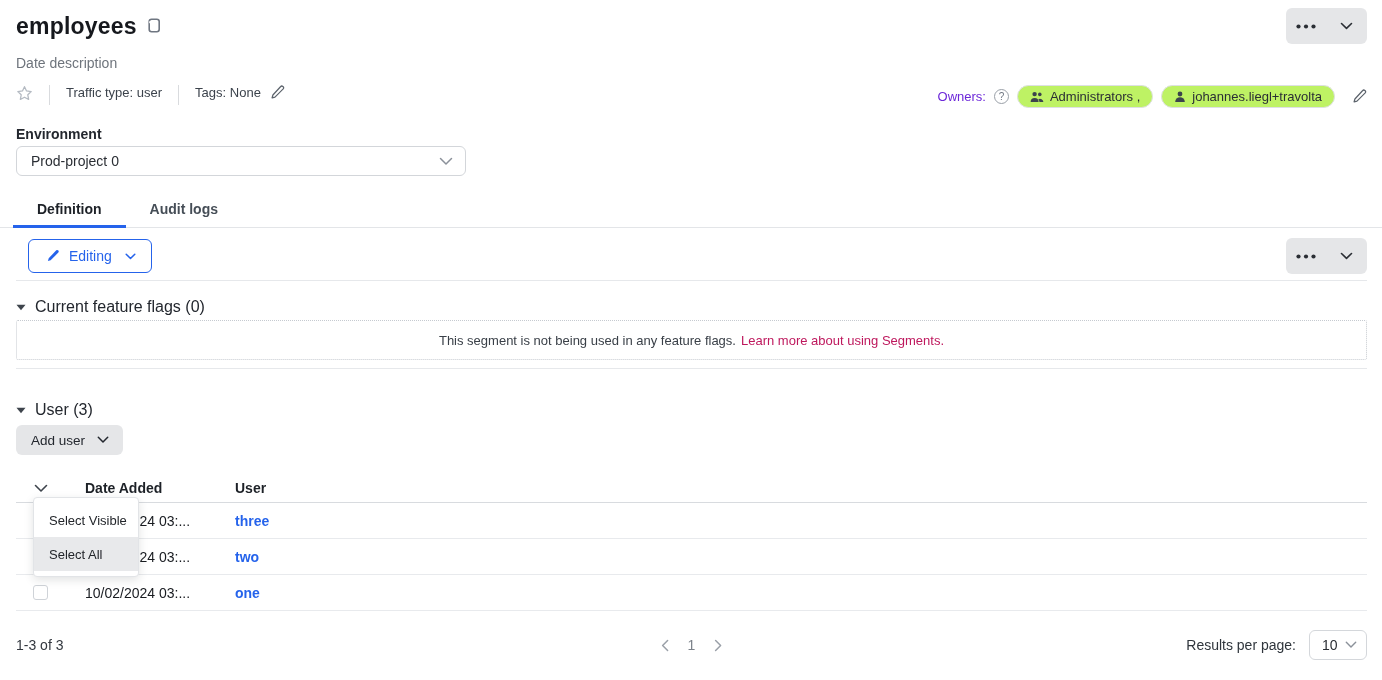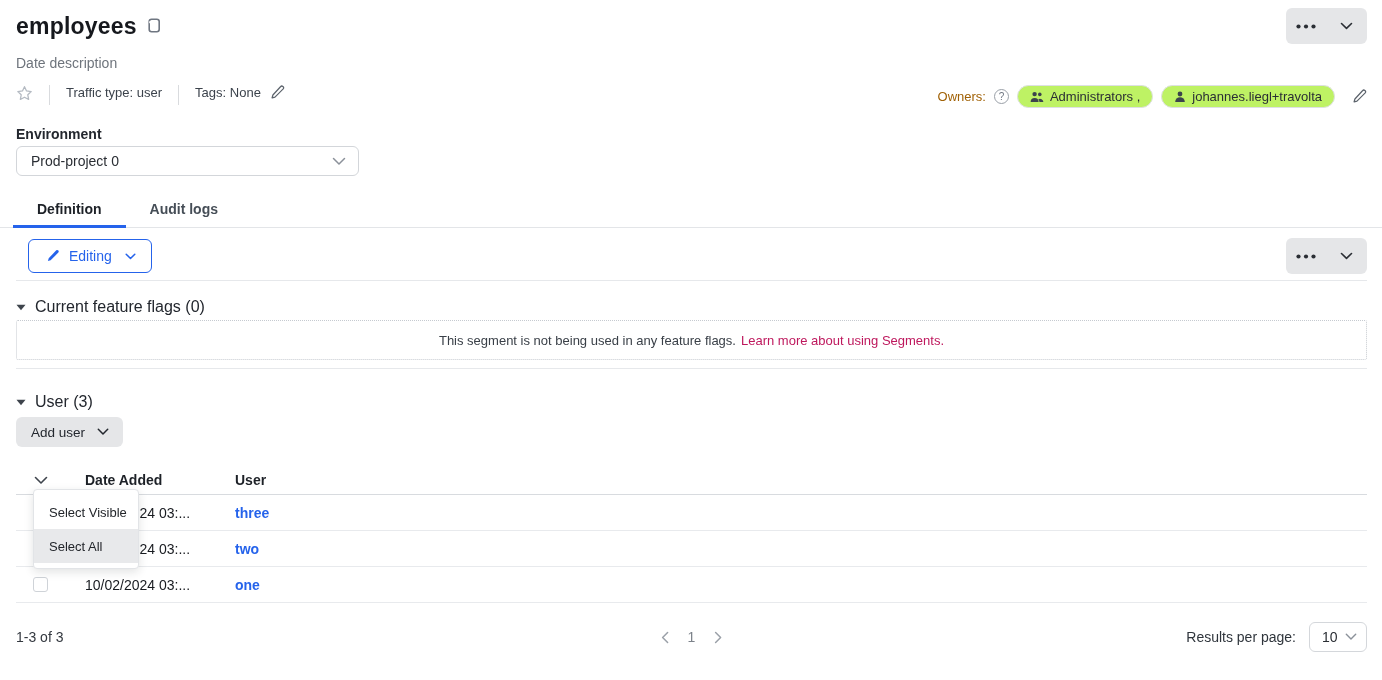--- a/index.html
+++ b/index.html
@@ -26,37 +26,37 @@
 
   .description { margin:11px 16px 0; font-size:14px; color:#6e747c; }
 
   
   .meta-row { display:flex; align-items:flex-start; margin:14px 15px 0 16px; height:21px; font-size:13px; color:#3c434c; }
   .star-btn { color:#b4bac2; background:none; border:none; cursor:pointer; display:flex; }
   .v-divider { width:1px; height:20px; background:#d9dbde; margin:0 16px; }
   .meta-text { color:#3c434c; }
   .edit-icon-btn { background:none; border:none; color:#5b626b; cursor:pointer; margin-left:9px; display:flex; }
   .owners-group { margin-left:auto; display:flex; align-items:center; gap:8px; }
-  .owners-label { color:#a16207; }
+  .owners-label { color:#6d28d9; }
   .help-circle {
     width:15px; height:15px; border:1px solid #9aa0a8; border-radius:50%;
     font-size:10px; color:#6f7681; display:flex; align-items:center; justify-content:center;
   }
   .owner-pill {
     display:flex; align-items:center; gap:6px; height:23px; padding:0 12px;
     background:#bef264; border:1px solid #dee0e3; border-radius:12px;
     font-size:13px; color:#2a2e34; cursor:pointer;
   }
   .owner-pill .pill-icon { color:#3c434c; }
 
   
   .env-block { margin:20px 16px 0; }
   .env-label { font-size:14px; font-weight:700; color:#23272e; margin-bottom:4px; }
   .select-box {
-    width:343px; height:30px; border:1px solid #d3d6da; border-radius:6px;
+    width:450px; height:30px; border:1px solid #d3d6da; border-radius:6px;
     display:flex; align-items:center; padding:0 12px 0 14px;
     font-size:14px; color:#2a2e34; cursor:pointer; background:#fff;
   }
   .select-box .chev { margin-left:auto; color:#8b919a; }
 
   
   .tabs-bar { margin-top:15px; display:flex; border-bottom:1px solid #e3e5e8; padding-left:13px; height:37px; }
   .tab { position:relative; padding:0 24px; display:flex; align-items:center; font-size:14px; font-weight:700; color:#464e57; cursor:pointer; background:none; border:none; }
   .tab.active { color:#1d2127; }
   .tab.active::after { content:""; position:absolute; left:0; right:0; bottom:-1px; height:3px; background:#2563eb; }
@@ -282,21 +282,21 @@
     </button>
     <span>Current feature flags (0)</span>
   </div>
   <div class="dotted-box">
     <span>This segment is not being used in any feature flags.</span>
     <a>Learn more about using Segments.</a>
   </div>
 
   <div class="h-divider" style="margin-top:8px;"></div>
 
-  <div class="section-head" style="margin-top:24px;text-align:center;">
+  <div class="section-head" style="margin-top:32px;text-align:center;">
     <button class="caret">
       <svg width="10" height="7" viewBox="0 0 10 7">
           <path d="M0.5 0.8 H9.5 L5 6.2 Z" fill="currentColor"></path>
         </svg>
     </button>
     <span>User (3)</span>
   </div>
 
   <div class="user-toolbar">
     <button class="add-user-btn">

